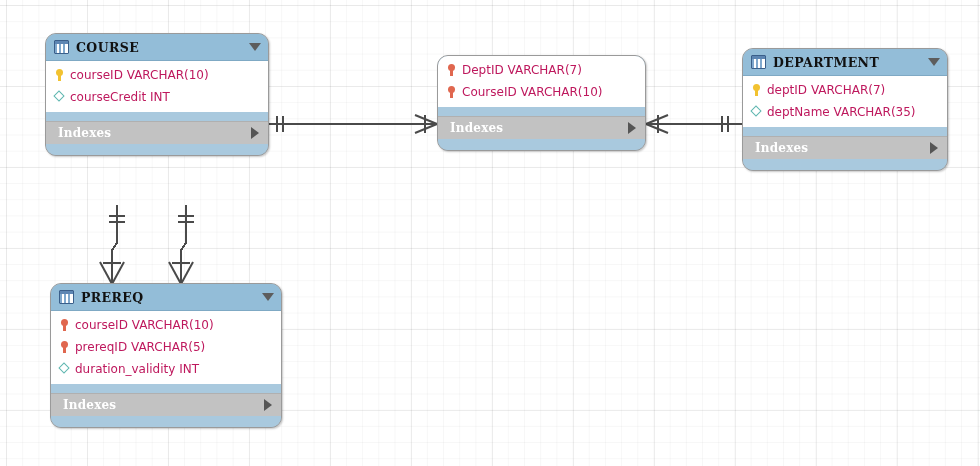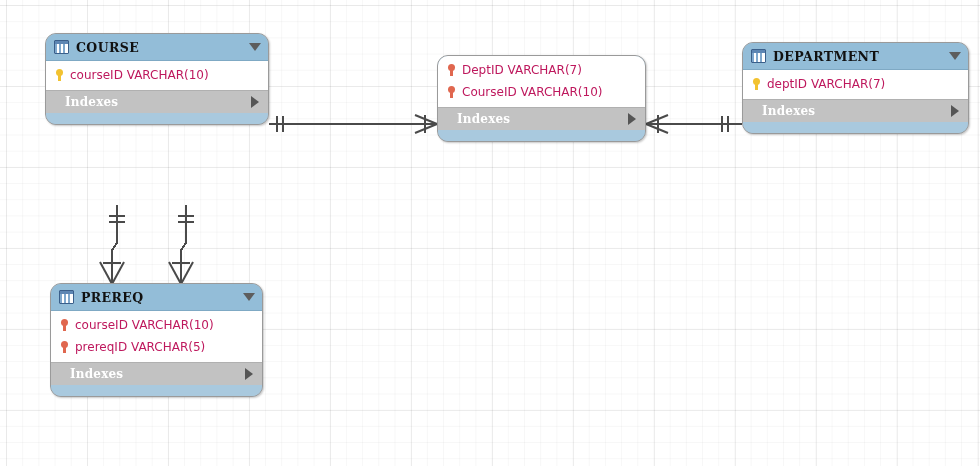--- a/index.html
+++ b/index.html
@@ -172,23 +172,24 @@
     background: #ffffff;
     transform: rotate(45deg);
     box-sizing: border-box;
   }
 
   .tbl-indexes {
     height: 23px;
     background: #c2c2c2;
     display: flex;
     align-items: center;
-    padding: 0 9px 0 19px;
+    padding: 0 9px 0 12px;
     box-sizing: border-box;
     border-top: 1px solid #b0b0b0;
+    margin-top: 9px;
   }
   .idx-label {
     font-size: 12px;
     font-weight: bold;
     color: #ffffff;
     flex: 1 1 auto;
     font-family: "DejaVu Serif", serif;
     letter-spacing: 0.2px;
   }
   .idx-caret {
@@ -253,20 +254,24 @@
     <div class="tbl-header">
       <span class="tbl-icon"></span>
       <span class="tbl-title">COURSE</span>
       <span class="tbl-caret"></span>
     </div>
     <div class="tbl-cols">
       <div class="col-row">
         <span class="glyph key key-yellow"></span>
         <span class="col-text">courseID VARCHAR(10)</span>
       </div>
+      <div class="col-row">
+        <span class="glyph diamond"></span>
+        <span class="col-text">courseCredit INT</span>
+      </div>
     </div>
     <div class="tbl-indexes">
       <span class="idx-label">Indexes</span>
       <span class="idx-caret"></span>
     </div>
     <div class="tbl-foot"></div>
   </div>
 
   <div class="table-node" style="left:437px; top:55px; width:209px;">
     <div class="tbl-cols">
@@ -279,54 +284,62 @@
         <span class="col-text">CourseID VARCHAR(10)</span>
       </div>
     </div>
     <div class="tbl-indexes">
       <span class="idx-label">Indexes</span>
       <span class="idx-caret"></span>
     </div>
     <div class="tbl-foot"></div>
   </div>
 
-  <div class="table-node" style="left:742px; top:42px; width:227px;">
+  <div class="table-node" style="left:742px; top:48px; width:206px;">
     <div class="tbl-header">
       <span class="tbl-icon"></span>
       <span class="tbl-title">DEPARTMENT</span>
       <span class="tbl-caret"></span>
     </div>
     <div class="tbl-cols">
       <div class="col-row">
         <span class="glyph key key-yellow"></span>
         <span class="col-text">deptID VARCHAR(7)</span>
       </div>
+      <div class="col-row">
+        <span class="glyph diamond"></span>
+        <span class="col-text">deptName VARCHAR(35)</span>
+      </div>
     </div>
     <div class="tbl-indexes">
       <span class="idx-label">Indexes</span>
       <span class="idx-caret"></span>
     </div>
     <div class="tbl-foot"></div>
   </div>
 
-  <div class="table-node" style="left:50px; top:283px; width:213px;">
+  <div class="table-node" style="left:50px; top:283px; width:232px;">
     <div class="tbl-header">
       <span class="tbl-icon"></span>
       <span class="tbl-title">PREREQ</span>
       <span class="tbl-caret"></span>
     </div>
     <div class="tbl-cols">
       <div class="col-row">
         <span class="glyph key key-red"></span>
         <span class="col-text">courseID VARCHAR(10)</span>
       </div>
       <div class="col-row">
         <span class="glyph key key-red"></span>
         <span class="col-text">prereqID VARCHAR(5)</span>
       </div>
+      <div class="col-row">
+        <span class="glyph diamond"></span>
+        <span class="col-text">duration_validity INT</span>
+      </div>
     </div>
     <div class="tbl-indexes">
       <span class="idx-label">Indexes</span>
       <span class="idx-caret"></span>
     </div>
     <div class="tbl-foot"></div>
   </div>
 
 </div>
 

